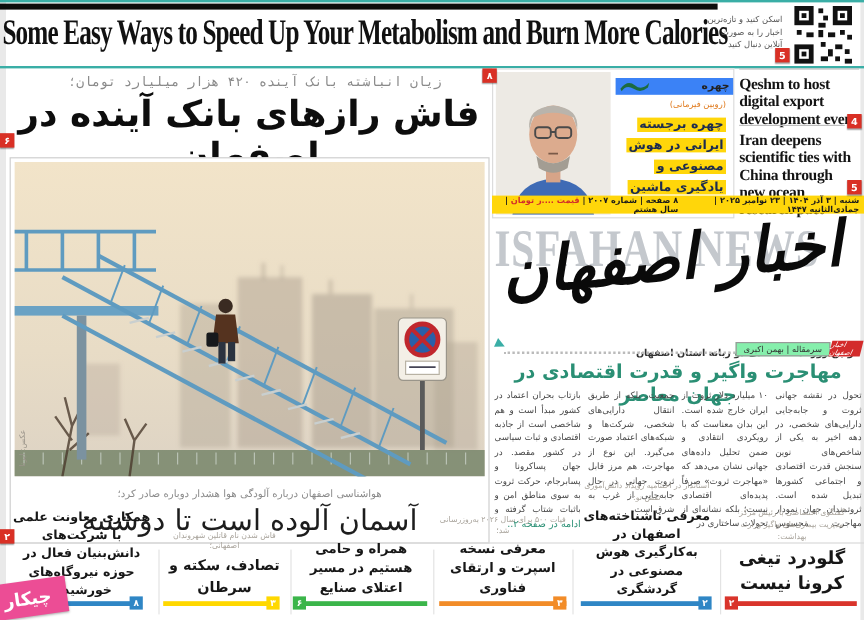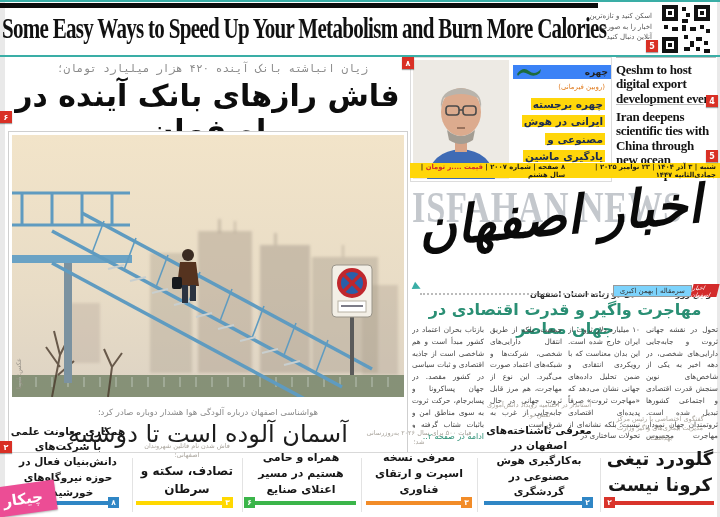--- a/index.html
+++ b/index.html
@@ -42,21 +42,21 @@
   .date-strip{background:#ffd60a;display:flex;justify-content:space-between;align-items:center;
      font-size:6.8px;font-weight:700;color:#1a1a1a;padding:0 4px;box-sizing:border-box;}
   .date-strip .price{color:#d22b2b;}
   .latin-title{font-family:"Liberation Serif",serif;font-weight:700;font-size:44px;color:#c4c8cd;
      white-space:nowrap;transform:scaleX(.78);transform-origin:left top;letter-spacing:1px;}
   .persian-title{font-size:52px;font-weight:900;font-style:italic;color:#0a0a0a;white-space:nowrap;
      text-align:center;transform:rotate(-5deg);}
   .masthead-sub{font-size:8px;font-weight:700;color:#333;text-align:right;}
   
   .ed-dotted{border-top:2px dotted #bbb;}
-  .ed-label{border:1px solid #999;font-size:7px;color:#333;padding:1px 6px;background:#7dd3fc;}
+  .ed-label{border:1px solid #999;font-size:7px;color:#333;padding:1px 6px;background:#86efac;}
   .ed-logo{background:#d32b2b;transform:skewX(-14deg);color:#fff;font-size:6px;font-style:italic;
      display:flex;align-items:center;justify-content:center;}
   .ed-headline{font-size:16px;font-weight:700;color:#2a8f74;text-align:center;}
   .ed-col{font-size:7.3px;color:#454545;line-height:1.62;text-align:justify;overflow:hidden;}
   .ed-continue{font-size:8px;font-weight:400;color:#2a8f74;}
   
   .cell{display:flex;flex-direction:column;justify-content:flex-end;align-items:center;
      box-sizing:border-box;padding-bottom:16px;text-align:center;}
   .cell .kicker{font-size:6.5px;color:#a9a49c;line-height:1.5;margin-bottom:2px;}
   .cell .hl{font-weight:700;color:#171717;line-height:1.45;}
@@ -336,20 +336,20 @@
 
   <div class="abs rtl cell" style="left:484px;top:455px;width:110px;height:47px;padding-bottom:3px;">
     <div class="kicker">استاندار در اختتامیه رویداد دانش‌آموزی نقش نو:</div>
     <div class="hl" style="font-size:10.5px;">معرفی ناشناخته‌های اصفهان در به‌کارگیری هوش مصنوعی در گردشگری</div>
   </div>
   <div class="abs ubar" style="left: 484px; top: 501px; width: 108px; background: rgb(47, 134, 197);"></div>
   <div class="abs ubadge" style="left: 582px; top: 497px; background: rgb(47, 134, 197);">۲</div>
 
   <div class="abs rtl cell" style="left:606px;top:456px;width:108px;height:46px;padding-bottom:4px;">
     <div class="kicker">گفتگوی اختصاصی با رئیس مرکز مدیریت بیماری‌های واگیر وزارت بهداشت:</div>
-    <div class="hl" style="font-size:18px;">گلودرد تیغی کرونا نیست</div>
+    <div class="hl" style="font-size:15px;">گلودرد تیغی کرونا نیست</div>
   </div>
   <div class="abs ubar" style="left: 606px; top: 501px; width: 108px; background: rgb(217, 52, 43);"></div>
   <div class="abs ubadge" style="left: 604px; top: 497px; background: rgb(217, 52, 43);">۲</div>
 
   <div class="abs pink-tag" style="left:-10px;top:484px;width:66px;height:30px;">چیکار</div>
 
 </div>
 
 </body></html>

